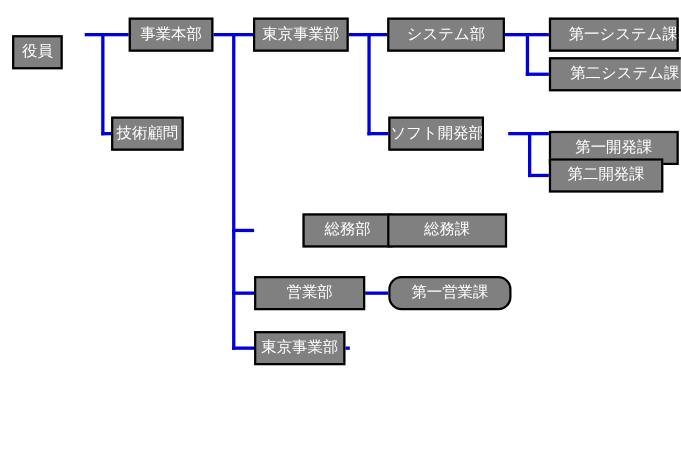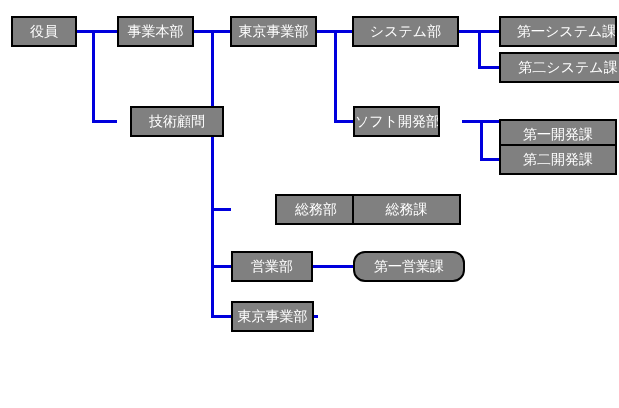--- a/index.html
+++ b/index.html
@@ -33,33 +33,33 @@
     position: absolute;
     background: #0000dd;
     z-index: 1;
   }
 </style>
 </head>
 <body>
 
 <div class="canvas">
 
-  <div class="node" style="left:11px;  top:16px;  width:66px;">役員</div>
+  <div class="node" style="left:11px;  top:32px;  width:46px;">役員</div>
   <div class="node" style="left:117px; top:16px;  width:77px;">事業本部</div>
-  <div class="node" style="left:130px; top:106px; width:94px;">技術顧問</div>
+  <div class="node" style="left:101px; top:106px; width:66px;">技術顧問</div>
   <div class="node" style="left:230px; top:16px;  width:87px;">東京事業部</div>
   <div class="node" style="left:352px; top:16px;  width:107px;">システム部</div>
   <div class="node" style="left:499px; top:16px;  width:118px;padding-left:16px;">第一システム課</div>
   <div class="node" style="left:499px; top:52px;  width:138px;">第二システム課</div>
   <div class="node" style="left:353px; top:106px; width:87px;">ソフト開発部</div>
   <div class="node" style="left:499px; top:106px; width:118px;margin-top:13px;">第一開発課</div>
-  <div class="node" style="left:499px; top:144px; width:118px;">第二開発課</div>
+  <div class="node" style="left:499px; top:144px; width:104px;">第二開発課</div>
   <div class="node" style="left:231px; top:194px; width:82px;margin-left:44px;">総務部</div>
   <div class="node" style="left:352px; top:194px; width:109px;">総務課</div>
-  <div class="node" style="left:231px; top:251px; width:82px;">営業部</div>
+  <div class="node" style="left:231px; top:251px; width:101px;">営業部</div>
   <div class="node" style="left:353px; top:251px; width:112px;border-radius:12px;">第一営業課</div>
   <div class="node" style="left:231px; top:301px; width:83px;">東京事業部</div>
 
 <div class="line" style="left: 77px; top: 30px; width: 40px; height: 3px;"></div>
     <div class="line" style="left: 92px; top: 30px; width: 3px; height: 93px;"></div>
     <div class="line" style="left: 92px; top: 120px; width: 25px; height: 3px;"></div>
     <div class="line" style="left: 194px; top: 30px; width: 36px; height: 3px;"></div>
     <div class="line" style="left: 211px; top: 30px; width: 3px; height: 288px;"></div>
     <div class="line" style="left: 211px; top: 208px; width: 20px; height: 3px;"></div>
     <div class="line" style="left: 211px; top: 265px; width: 20px; height: 3px;"></div>

